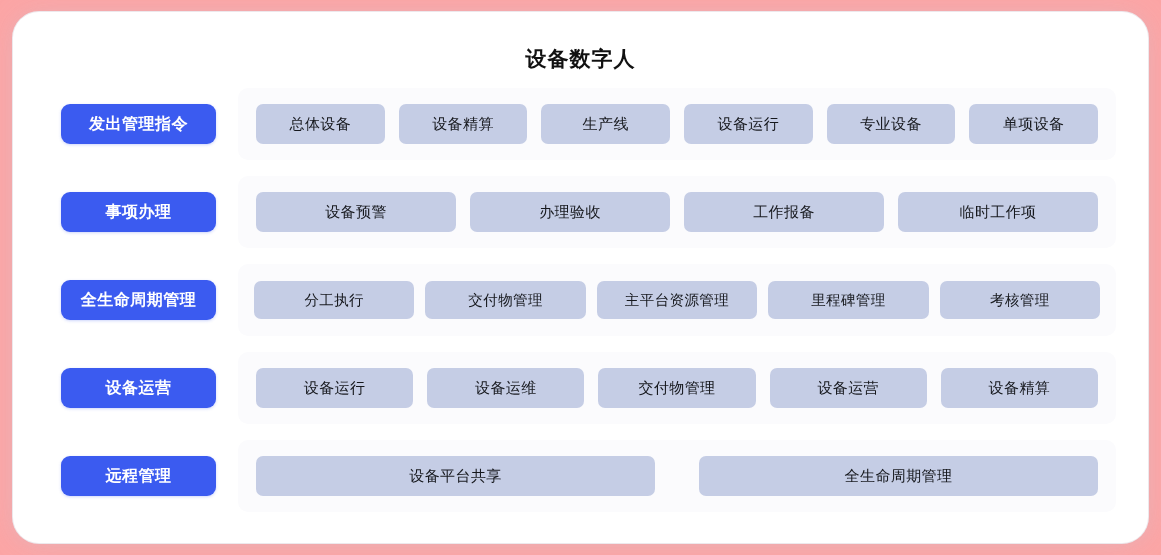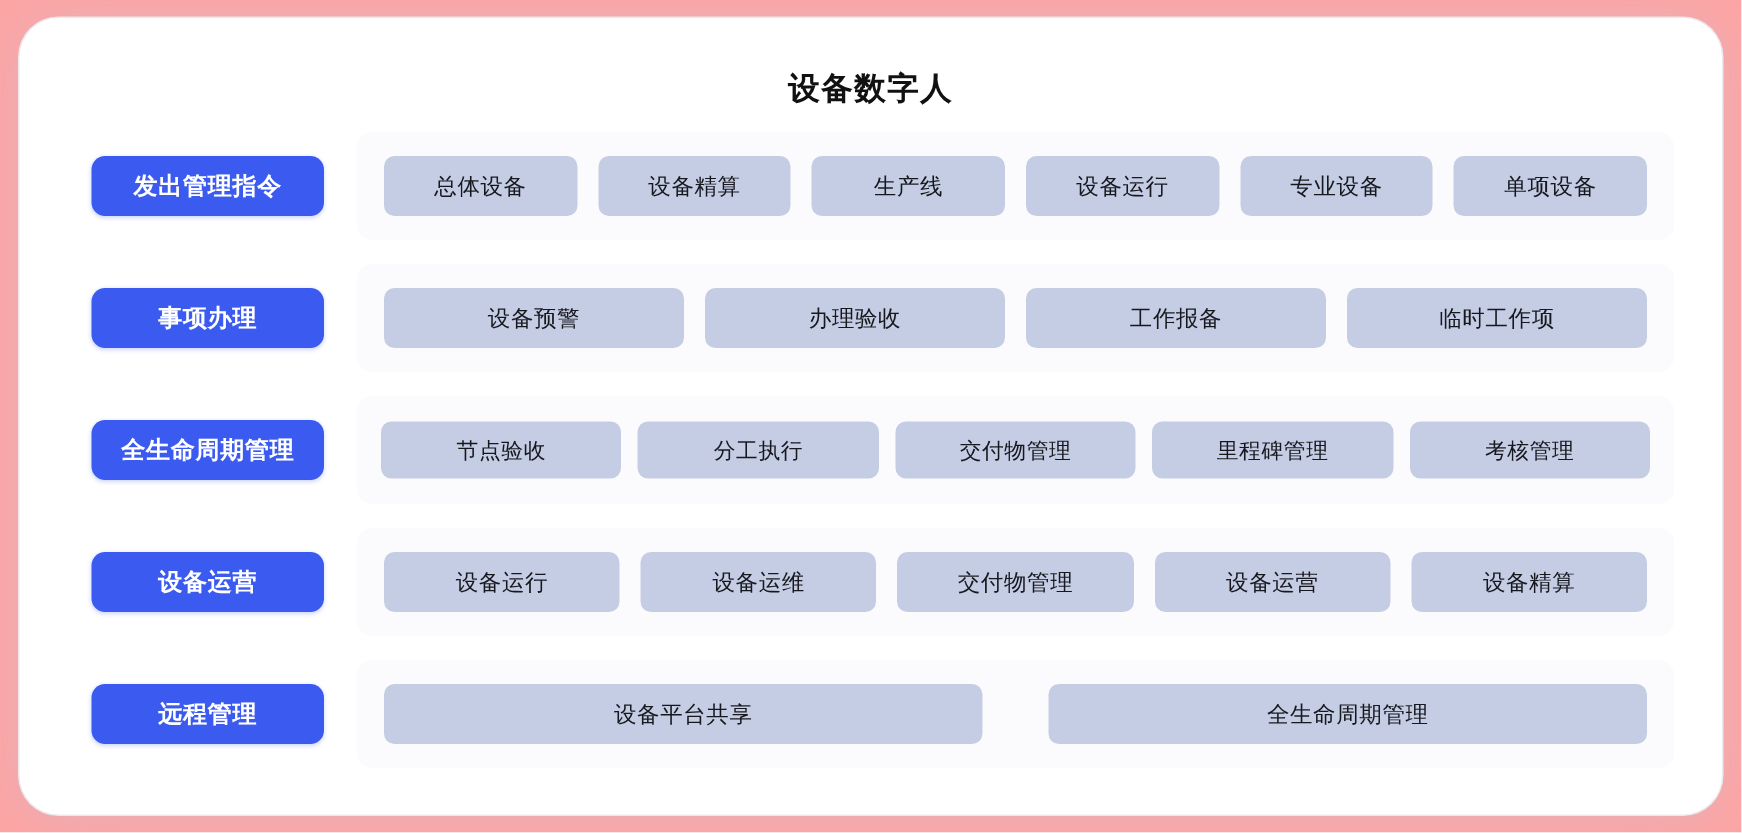--- a/index.html
+++ b/index.html
@@ -149,23 +149,23 @@
           <div class="chip">设备预警</div>
           <div class="chip">办理验收</div>
           <div class="chip">工作报备</div>
           <div class="chip">临时工作项</div>
         </div>
       </div>
 
       <div class="row row-dense">
         <div class="row-label">全生命周期管理</div>
         <div class="row-panel">
-          <div class="chip">节点验收</div>
           <div class="chip">分工执行</div>
           <div class="chip">交付物管理</div>
+          <div class="chip">主平台资源管理</div>
           <div class="chip">里程碑管理</div>
           <div class="chip">考核管理</div>
         </div>
       </div>
 
       <div class="row">
         <div class="row-label">设备运营</div>
         <div class="row-panel">
           <div class="chip">设备运行</div>
           <div class="chip">设备运维</div>

